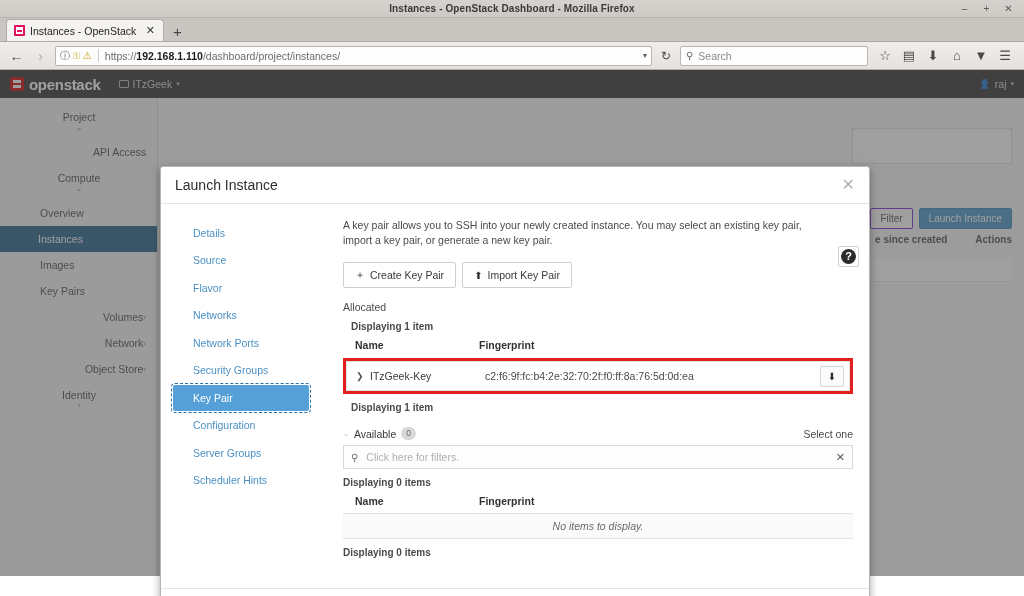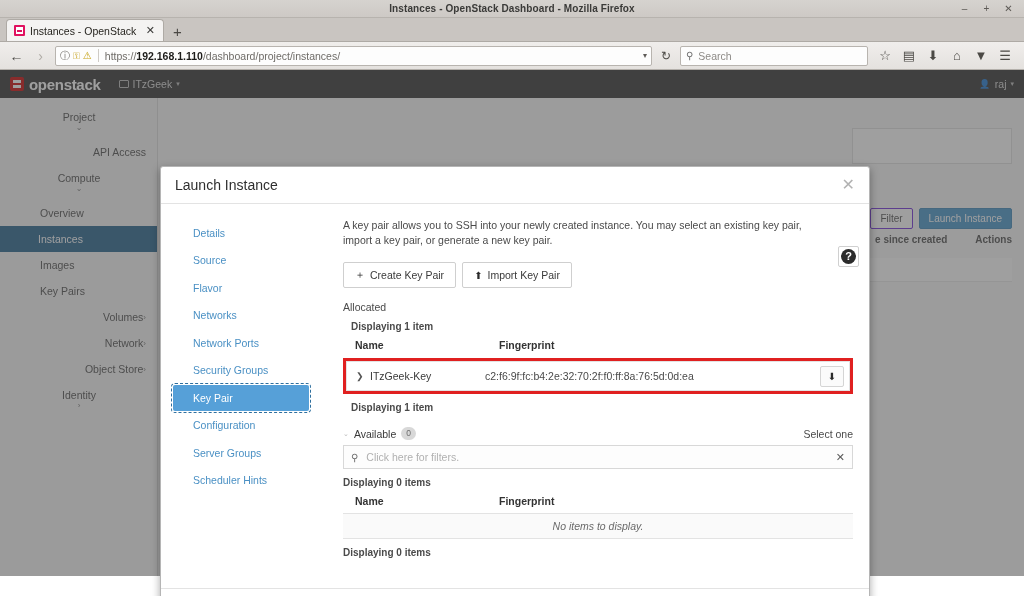--- a/index.html
+++ b/index.html
@@ -234,21 +234,21 @@
 
   .sec-label { font-size: 10.5px; color: #4a4a4a; margin-top: 13px; }
   .count-label { font-size: 10px; color: #4a4a4a; margin: 8px 0 0 8px; font-weight: bold; }
 
   .tbl { width: 510px; margin-top: 7px; }
   .tbl-head {
     display: flex; font-size: 10.5px; font-weight: bold; color: #333;
     padding: 0 0 6px 12px;
   }
   .th-name { width: 124px; }
-  .th-fp { flex: 1; margin-left: 20px; }
+  .th-fp { flex: 1; }
 
   .alloc-wrap {
     width: 510px; border: 3px solid #e02020; margin-top: 1px;
   }
   .alloc-row {
     display: flex; align-items: center; height: 30px;
     background: #ffffff; border: 1px solid #e3e3e3;
     padding-left: 9px; font-size: 10.5px; color: #3a3a3a;
   }
   .row-chev { font-size: 9px; color: #555; width: 14px; }

